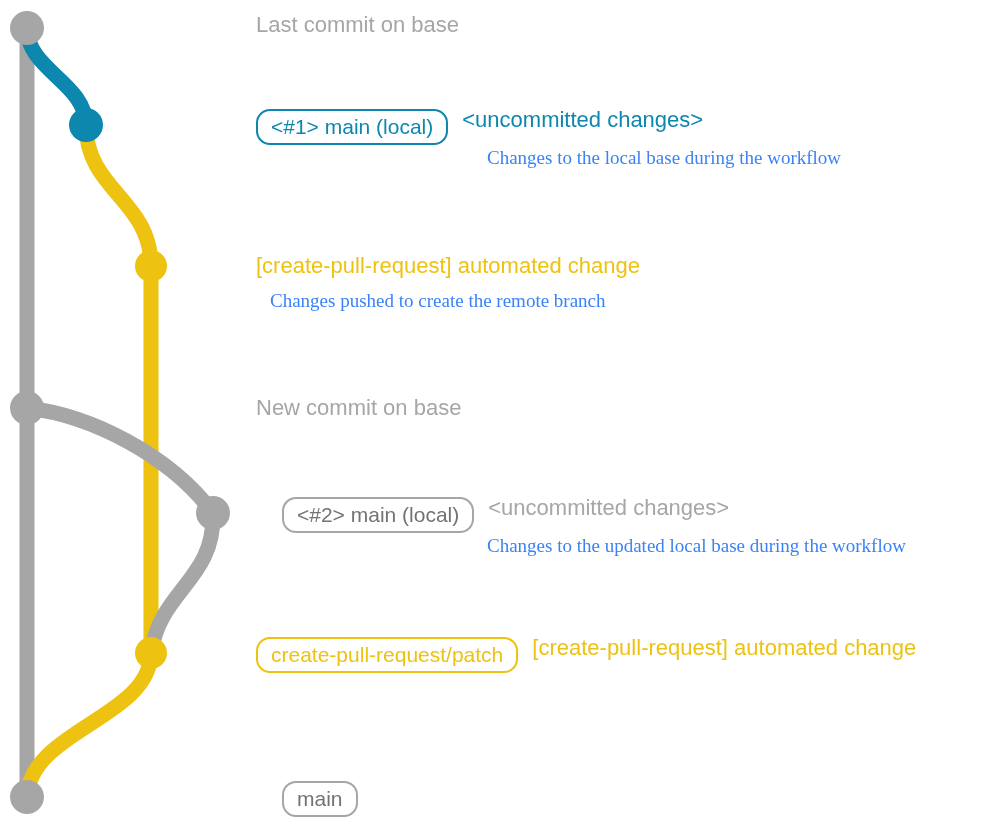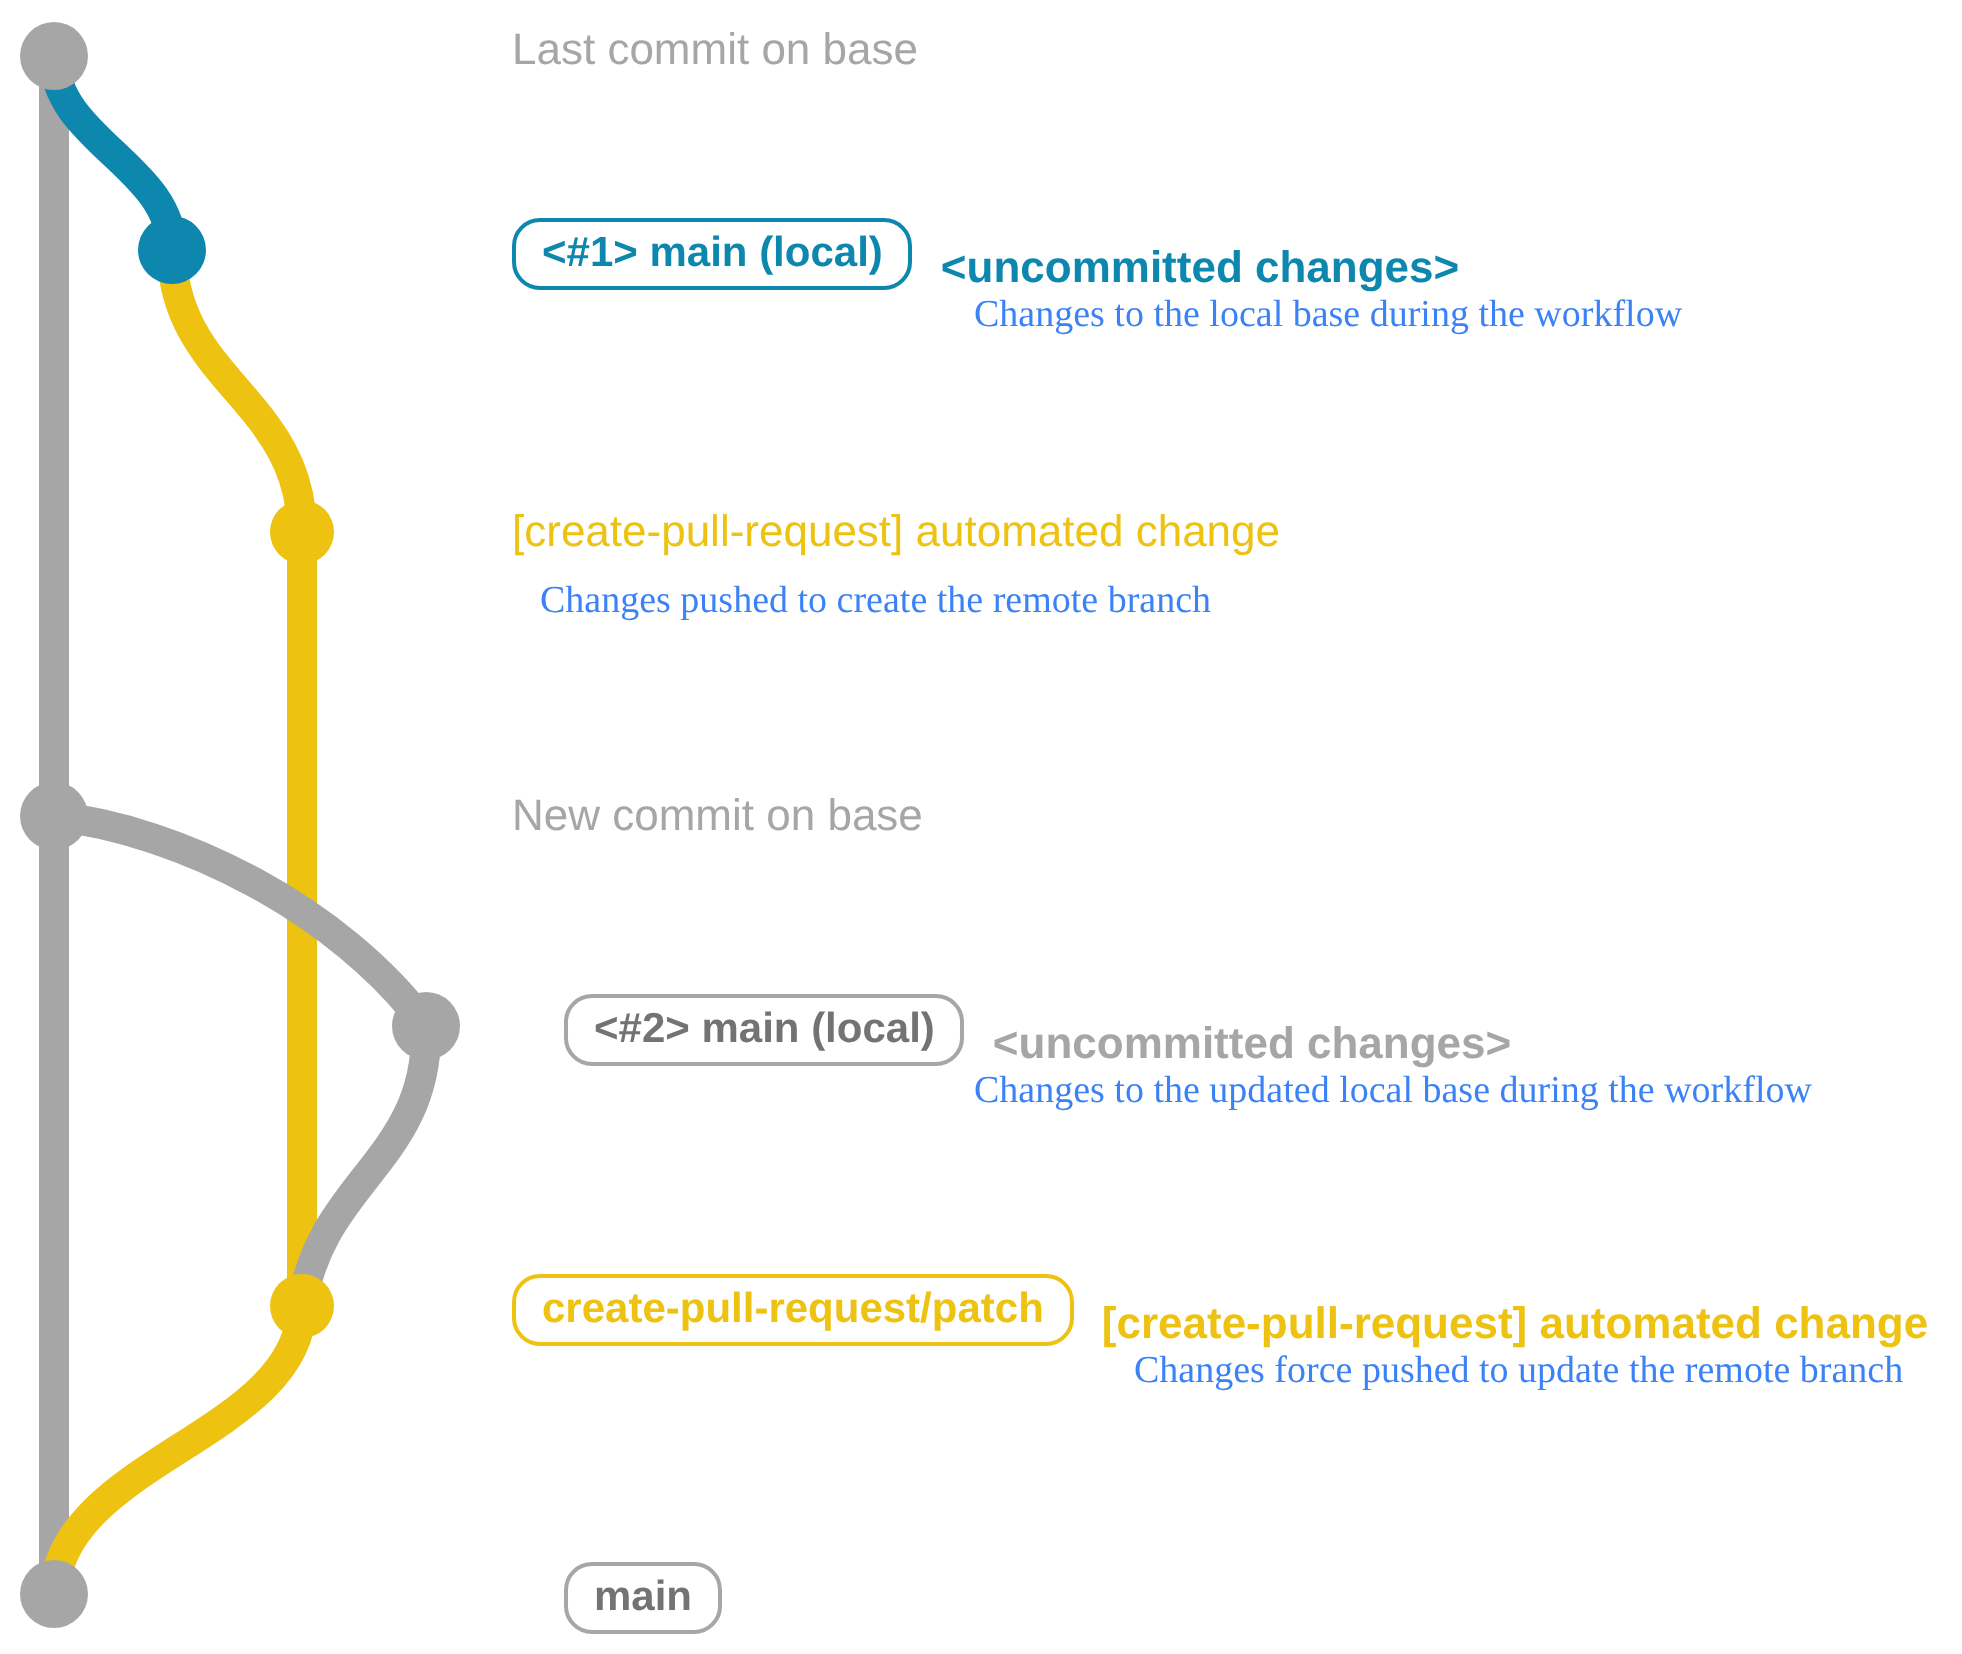--- a/index.html
+++ b/index.html
@@ -25,24 +25,23 @@
     position: absolute;
     left: 0;
     top: 0;
     width: 981px;
     height: 592px;
     pointer-events: none;
   }
   .row {
     position: absolute;
     display: flex;
-    align-items: flex-end;
+    align-items: flex-start;
     white-space: nowrap;
     pointer-events: auto;
-    font-weight: bold;
   }
   .badge {
     display: inline-block;
     border: 2px solid #999;
     border-radius: 14px;
     padding: 5px 13px 6px 13px;
     font-size: 21px;
     line-height: 1;
     color: #999;
     background: #fff;
@@ -127,19 +126,18 @@
   <div class="row" style="left:256px; top:497px;">
     <span class="badge gray">&lt;#2&gt; main (local)</span>
     <span class="subject gray">&lt;uncommitted changes&gt;</span>
   </div>
   <div class="body-note" style="left:487px; top:536px;">Changes to the updated local base during the workflow</div>
 
   <div class="row" style="left:256px; top:637px;">
     <span class="badge yellow">create-pull-request/patch</span>
     <span class="subject yellow">[create-pull-request] automated change</span>
   </div>
-  <div class="body-note" style="left:567px; top:676px;">Changes force pushed to update the remote branch</div>
 
   <div class="row" style="left:256px; top:781px;">
     <span class="badge gray">main</span>
   </div>
 
 </div>
 
 </body></html>

